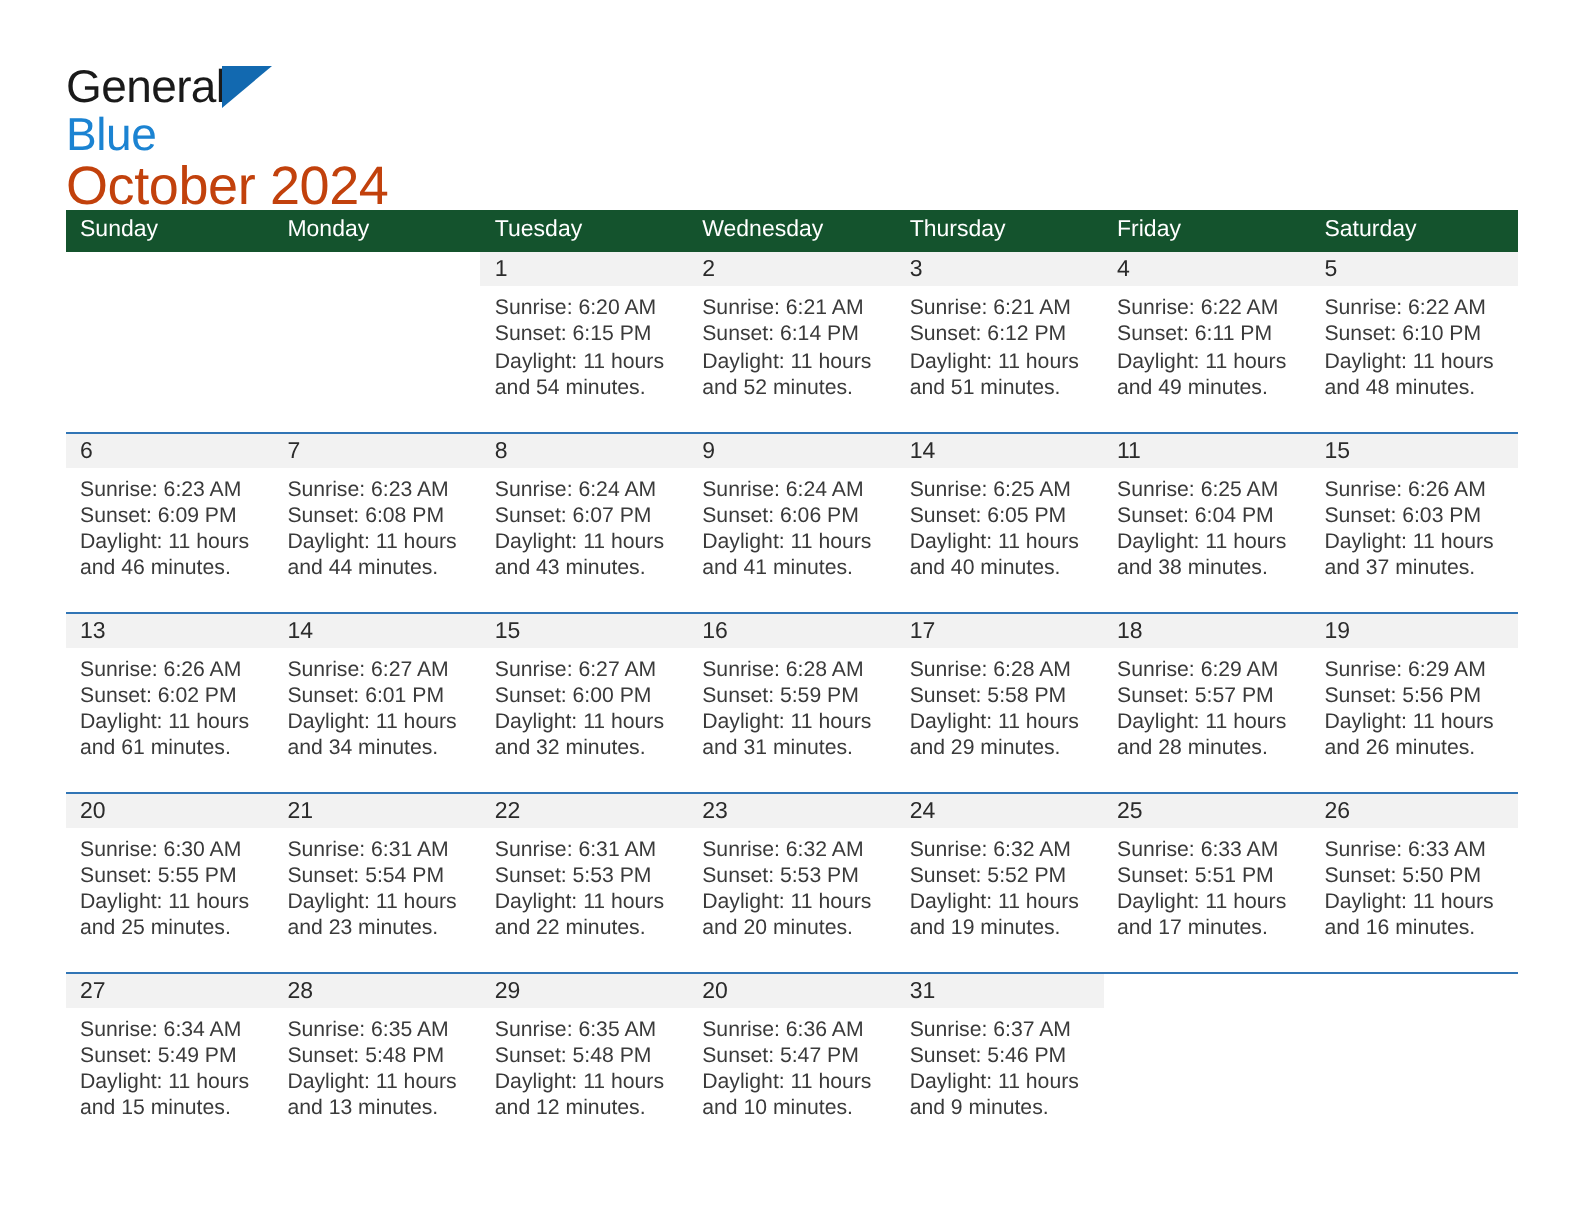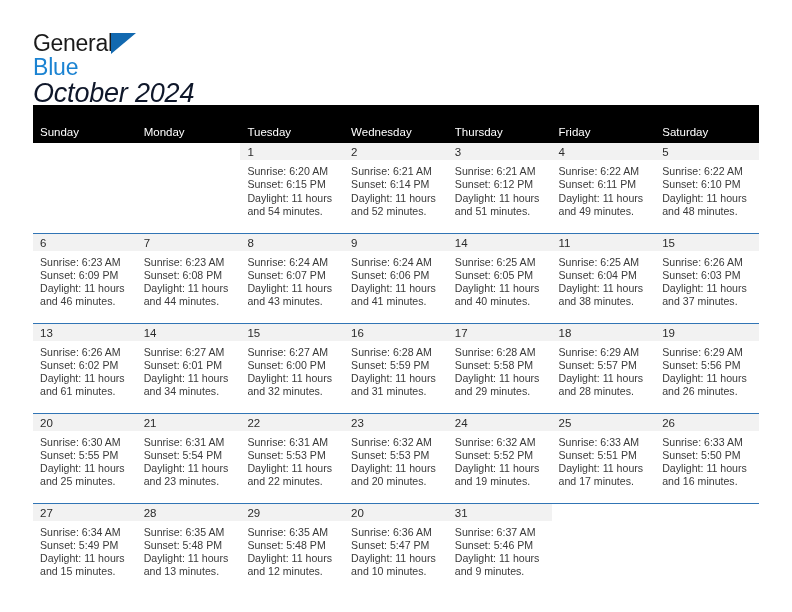--- a/index.html
+++ b/index.html
@@ -50,49 +50,48 @@
     color: #1b83d2;
     line-height: 1;
     margin-top: 1px;
     display: block;
     letter-spacing: -0.2px;
   }
   .title-block { text-align: right; }
   .cal-title {
     font-size: 27px;
     font-weight: normal;
-    color: #0f172a;
+    color: #c2410c;
     line-height: 1.1;
     letter-spacing: -0.2px;
-    font-style: italic;
   }
   .cal-subtitle {
     font-size: 15px;
     color: #1a1a1a;
     margin-top: 9px;
     letter-spacing: 0px;
   }
 
   
   .calendar {
     position: absolute;
     left: 33px; top: 105px;
     width: 726px;
     border-collapse: collapse;
     table-layout: fixed;
   }
   .calendar col { width: 103.71px; }
 
   thead th {
-    background: #000000;
+    background: #14532d;
     color: #ffffff;
     font-size: 11.5px;
     font-weight: normal;
     text-align: left;
-    padding: 21px 0 5px 7px;
+    padding: 4px 0 5px 7px;
     height: 20px;
     vertical-align: middle;
     border: none;
   }
 
   tbody tr.week-row td {
     vertical-align: top;
     padding: 0;
     border: none;
     border-top: 1.2px solid #3175b5;

